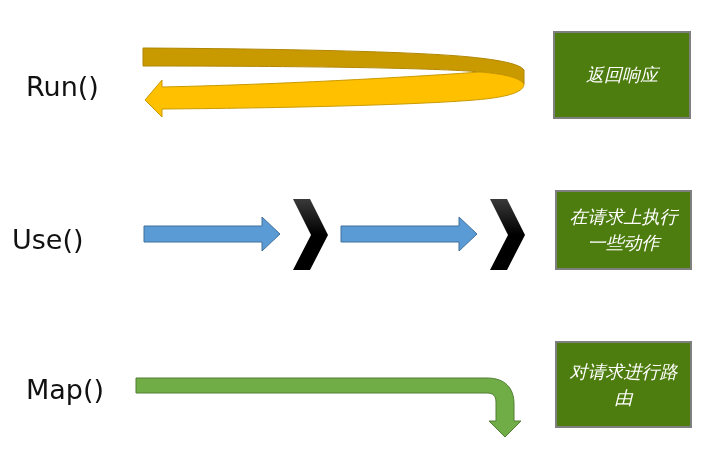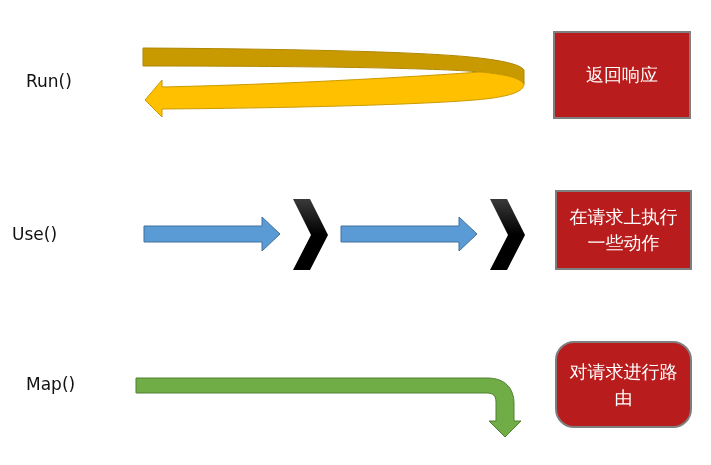--- a/index.html
+++ b/index.html
@@ -1,37 +1,37 @@
 <!DOCTYPE html>
 <html><head>
   <meta charset="utf-8">
   <style>
     html, body { margin: 0; padding: 0; background: #ffffff; }
     body { width: 711px; height: 465px; position: relative; overflow: hidden;
            font-family: "DejaVu Sans", "Liberation Sans", sans-serif; }
-    .label { position: absolute; font-size: 17px; color: #111111; line-height: 1; }
-    .box { position: absolute; background: #b91c1c; border: 2px solid #7f7f7f;
+    .label { position: absolute; font-size: 27px; color: #111111; line-height: 1; }
+    .box { position: absolute; background: #4d7c0f; border: 2px solid #7f7f7f;
            box-sizing: border-box; display: flex; align-items: center; justify-content: center;
-           text-align: center; color: #ffffff; font-size: 18px; line-height: 26px; padding: 0 6px; }
+           text-align: center; color: #ffffff; font-size: 18px; line-height: 26px; padding: 0 6px; font-style: italic; }
     svg.diagram { position: absolute; left: 0; top: 0; }
   </style>
 </head>
 <body>
 
 <div class="label" style="left:26px; top:73px;">Run()</div>
 <div class="label" style="left:12px; top:226px;">Use()</div>
 <div class="label" style="left:26px; top:376px;">Map()</div>
 
 <div class="box" style="left:553px; top:31px; width:138px; height:88px;">
   <span>返回响应</span>
 </div>
 <div class="box" style="left:555px; top:190px; width:137px; height:80px;">
   <span style="display:block; width:110px;">在请求上执行一些动作</span>
 </div>
-<div class="box" style="left:555px; top:341px; width:137px; height:87px;border-radius:19px;">
+<div class="box" style="left:555px; top:341px; width:137px; height:87px;">
   <span style="display:block; width:110px;">对请求进行路由</span>
 </div>
 
 <svg class="diagram" width="711" height="465" viewBox="0 0 711 465">
   <defs>
     <linearGradient id="chevGrad" x1="0" y1="0" x2="0" y2="1">
       <stop offset="0" stop-color="#3a3a3a"></stop>
       <stop offset="0.5" stop-color="#000000"></stop>
       <stop offset="1" stop-color="#000000"></stop>
     </linearGradient>

